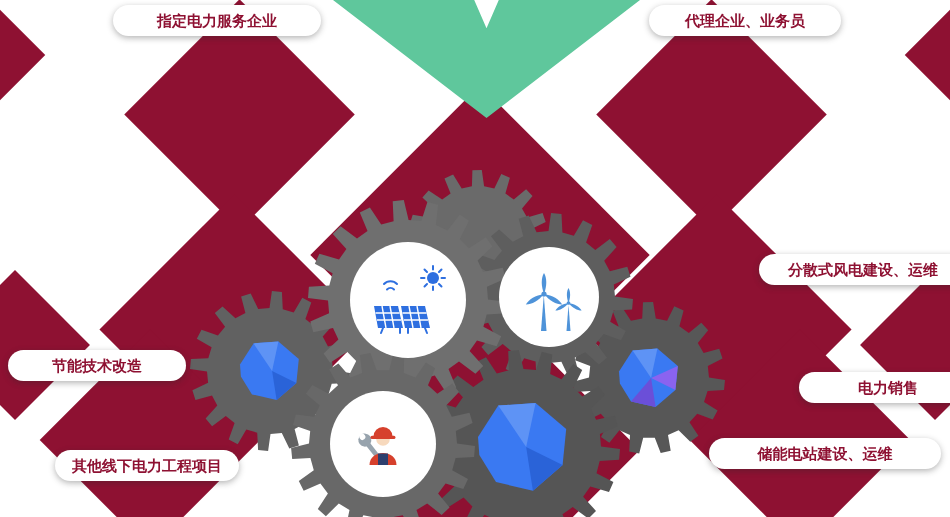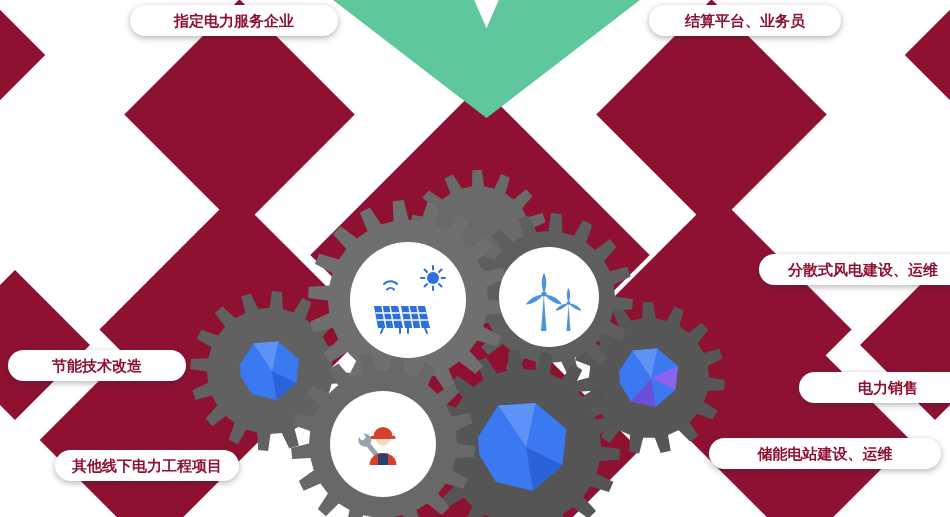--- a/index.html
+++ b/index.html
@@ -126,21 +126,21 @@
         <circle cx="0" cy="-14" r="3" fill="#ffffff"></circle>
       </g>
       <circle class="skin" cx="0" cy="-7" r="6.8"></circle>
       <path class="wred" d="M-9.5 -9.5 a9.5 9.5 0 0 1 19 0 Z"></path>
       <rect class="wred" x="-12.5" y="-10.2" width="25" height="3.2" rx="1.6"></rect>
       <path class="wred" d="M-13.5 19 C-13.5 3 13.5 3 13.5 19 Z"></path>
       <path class="wnavy" d="M-5 7.5 L5 7.5 L5 19 L-5 19 Z"></path>
     </g>
   </svg>
 
-  <div class="pill" style="left:130px;top:5px;width:208px;">指定电力服务企业</div>
-  <div class="pill" style="left:649px;top:5px;width:192px;">结算平台、业务员</div>
+  <div class="pill" style="left:113px;top:5px;width:208px;">指定电力服务企业</div>
+  <div class="pill" style="left:649px;top:5px;width:192px;">代理企业、业务员</div>
   <div class="pill" style="left:759px;top:254px;width:208px;text-align:center;">分散式风电建设、运维</div>
   <div class="pill" style="left:8px;top:350px;width:178px;">节能技术改造</div>
   <div class="pill" style="left:799px;top:352px;width:178px;margin-top:20px;">电力销售</div>
   <div class="pill" style="left:55px;top:450px;width:184px;">其他线下电力工程项目</div>
   <div class="pill" style="left:709px;top:438px;width:232px;">储能电站建设、运维</div>
 
 </div>
 
 </body></html>

